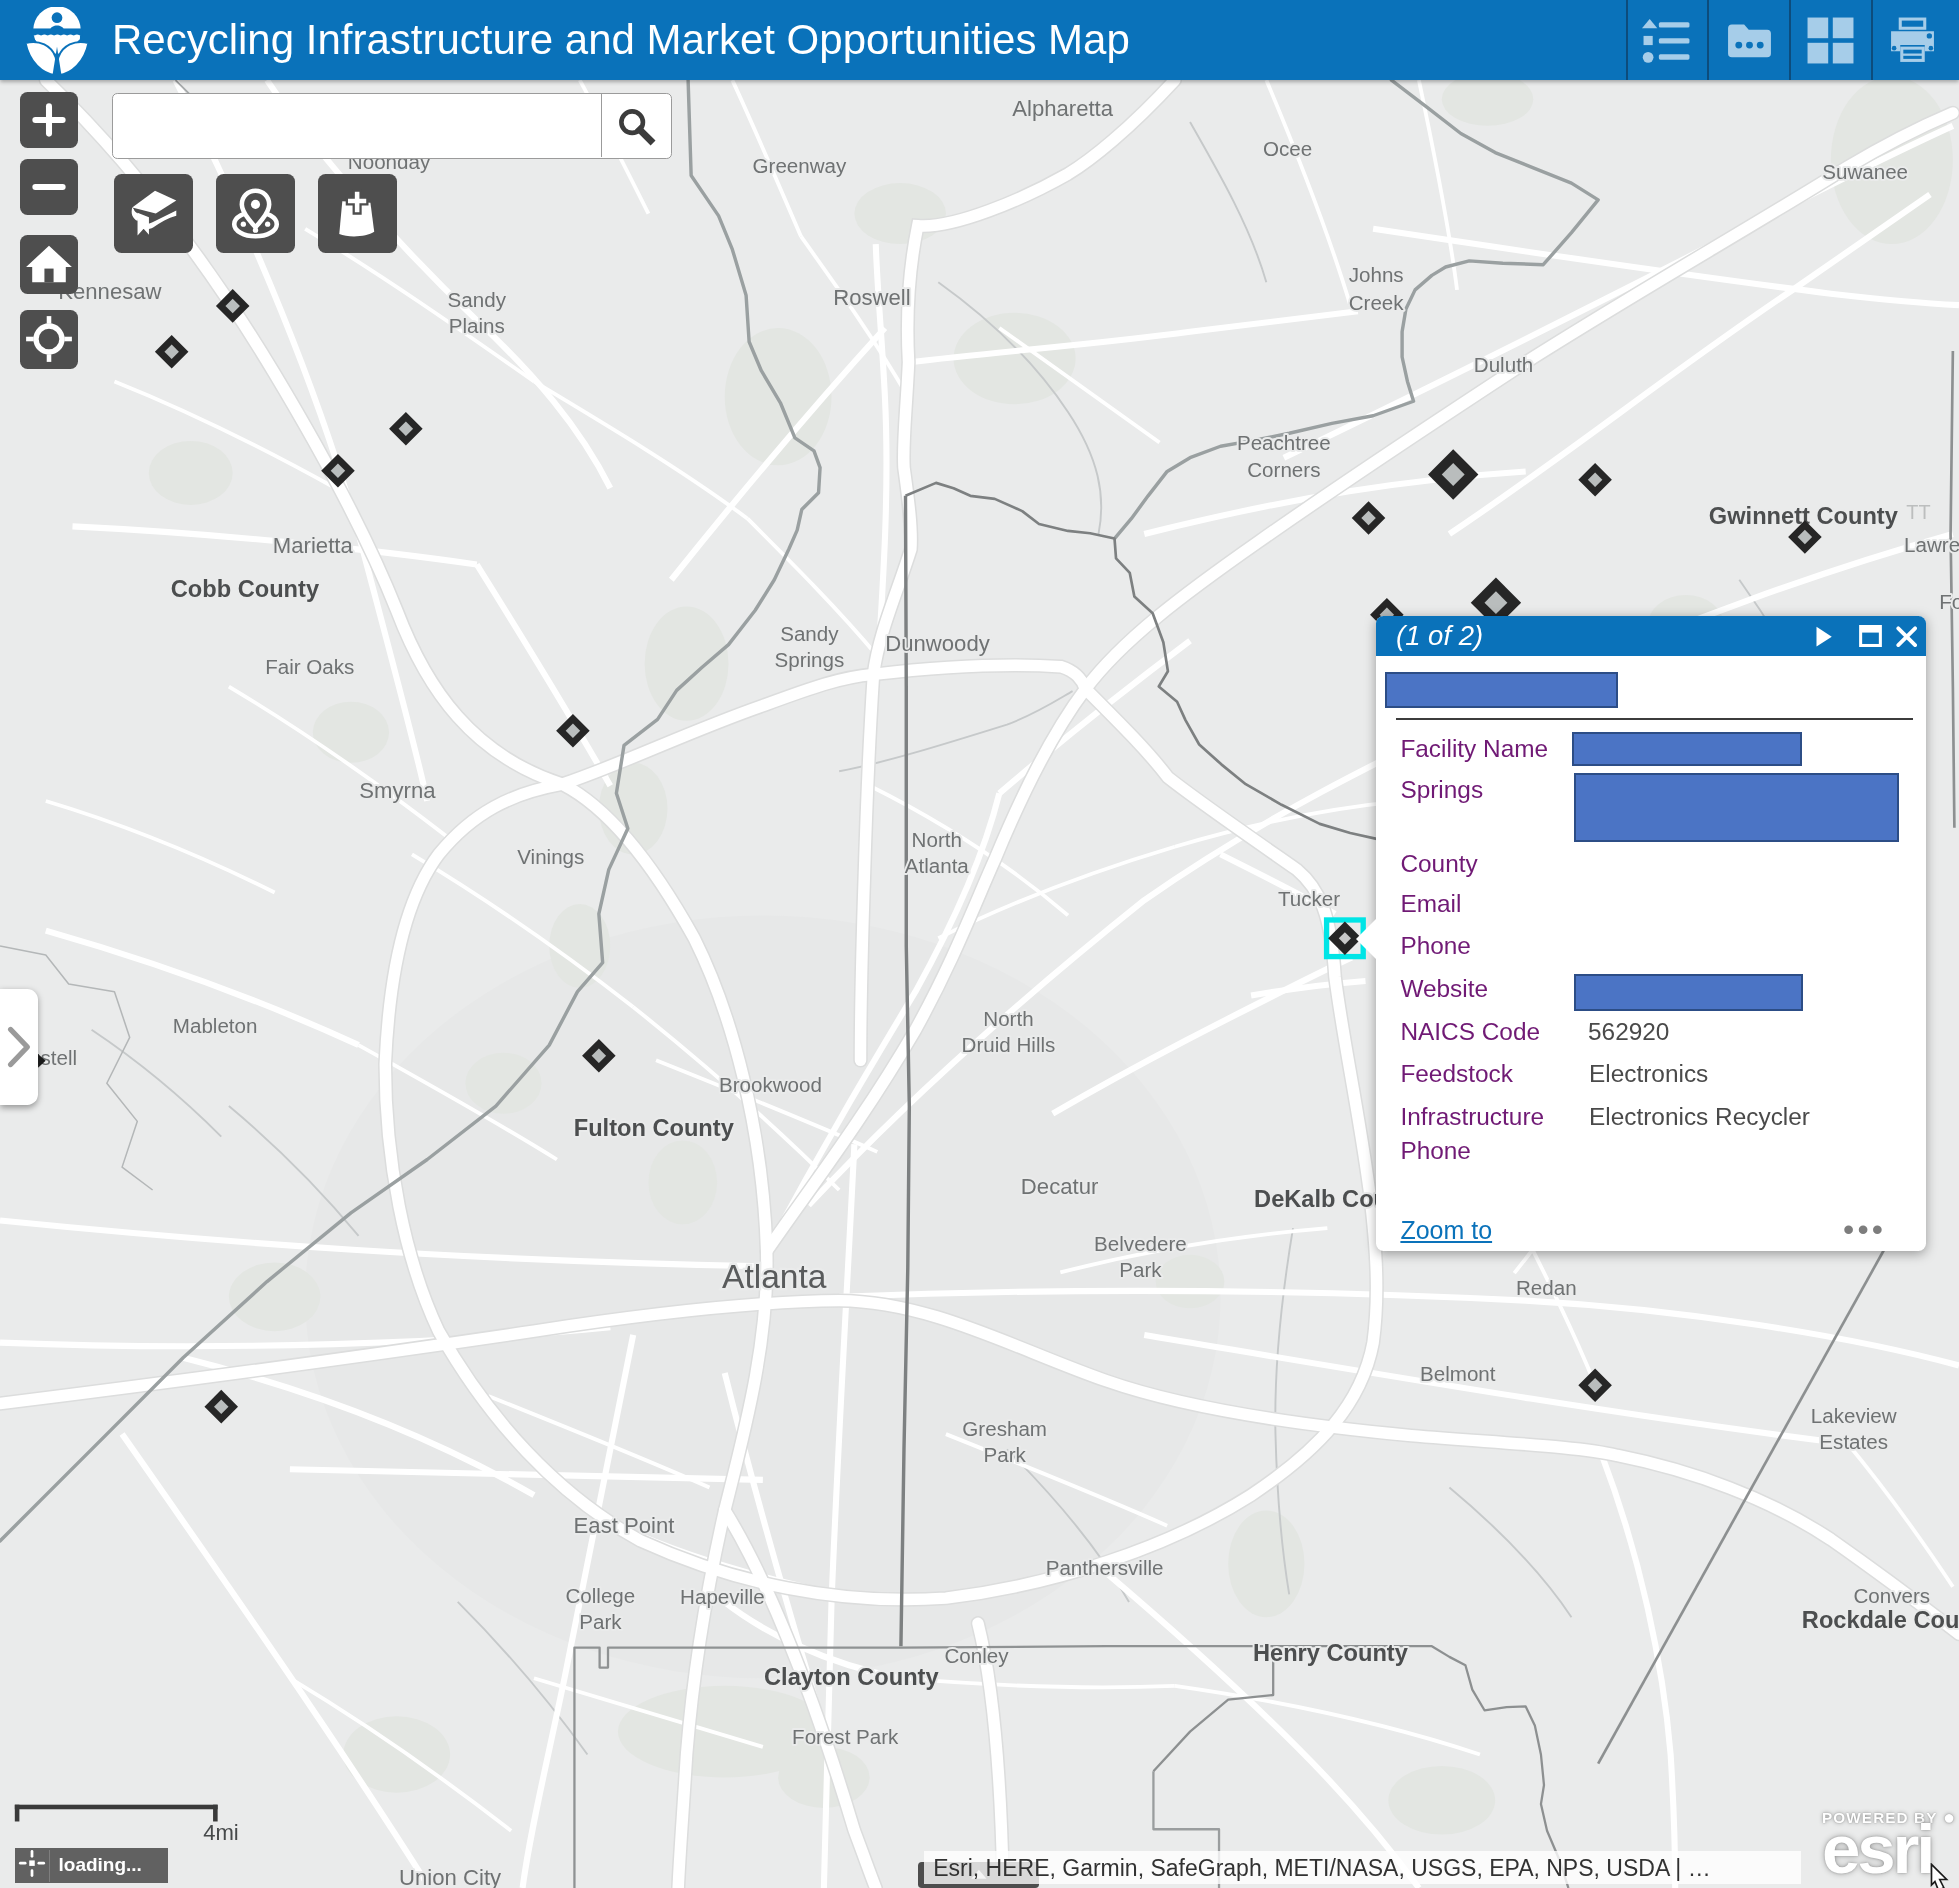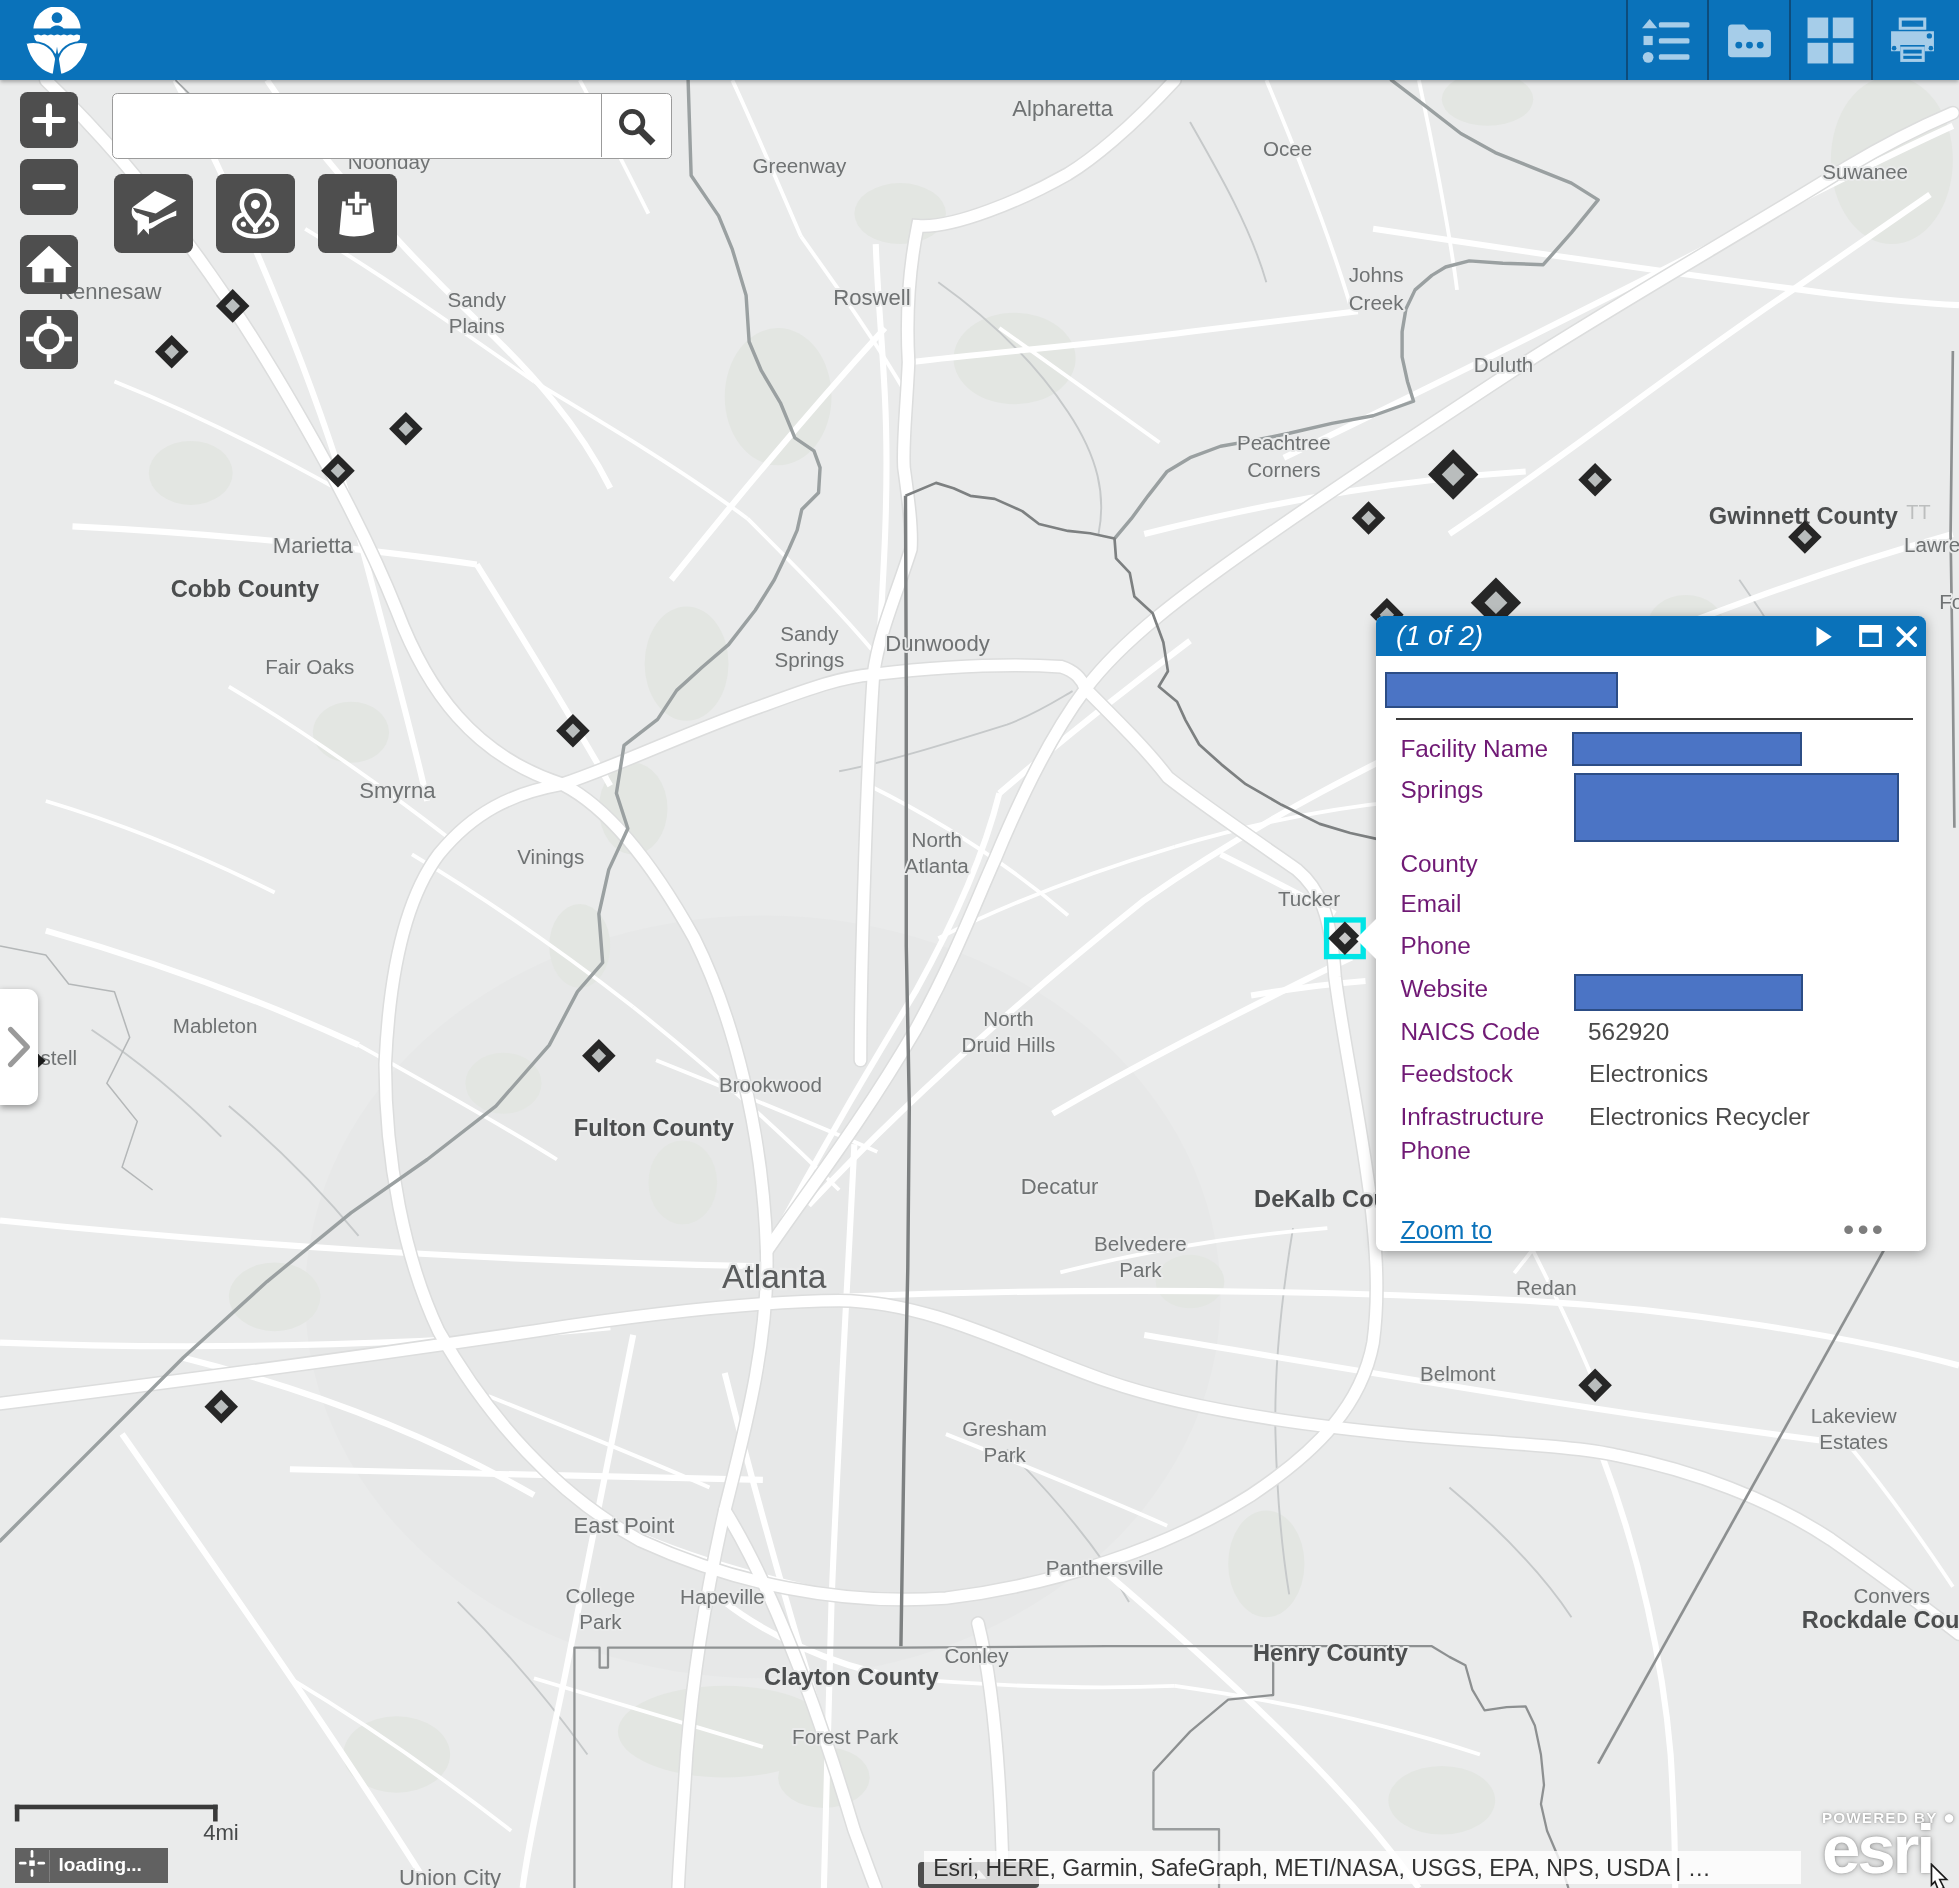--- a/index.html
+++ b/index.html
@@ -292,20 +292,21 @@
         <circle cx="52" cy="40" r="4"></circle>
         <circle cx="60.5" cy="40" r="4"></circle>
         <circle cx="69" cy="40" r="4"></circle>
 </g>
 <g fill="#ffffff" stroke="#0a72ba" stroke-width="2.5">
 <path d="M2,47 C20,42 36,51 41,65 C44,75 43,84 41,89 C24,87 7,72 2,47 Z"></path>
 <path d="M84,47 C66,42 50,51 45,65 C42,75 43,84 45,89 C62,87 79,72 84,47 Z"></path>
 </g>
 <path d="M43,52 L49,90 L37,90 Z" fill="#0a72ba"></path>
 </svg>
+<div id="hdrtitle">Recycling Infrastructure and Market Opportunities Map</div>
 <div class="hbtn-sep" style="left:1626px"></div>
 <div class="hbtn-sep" style="left:1707px"></div>
 <div class="hbtn-sep" style="left:1789px"></div>
 <div class="hbtn-sep" style="left:1871px"></div>
 <svg width="49" height="49" style="position:absolute;left:1642px;top:16px" viewBox="0 0 64 64">
 <g fill="#a6cde9">
         <path d="M6,6 L16,18 L-4,18 Z" transform="translate(4,-2)"></path>
 <rect x="2" y="26" width="12" height="12"></rect>
         <circle cx="8" cy="54" r="7"></circle>
 <rect x="22" y="8" width="40" height="7" rx="2"></rect>

